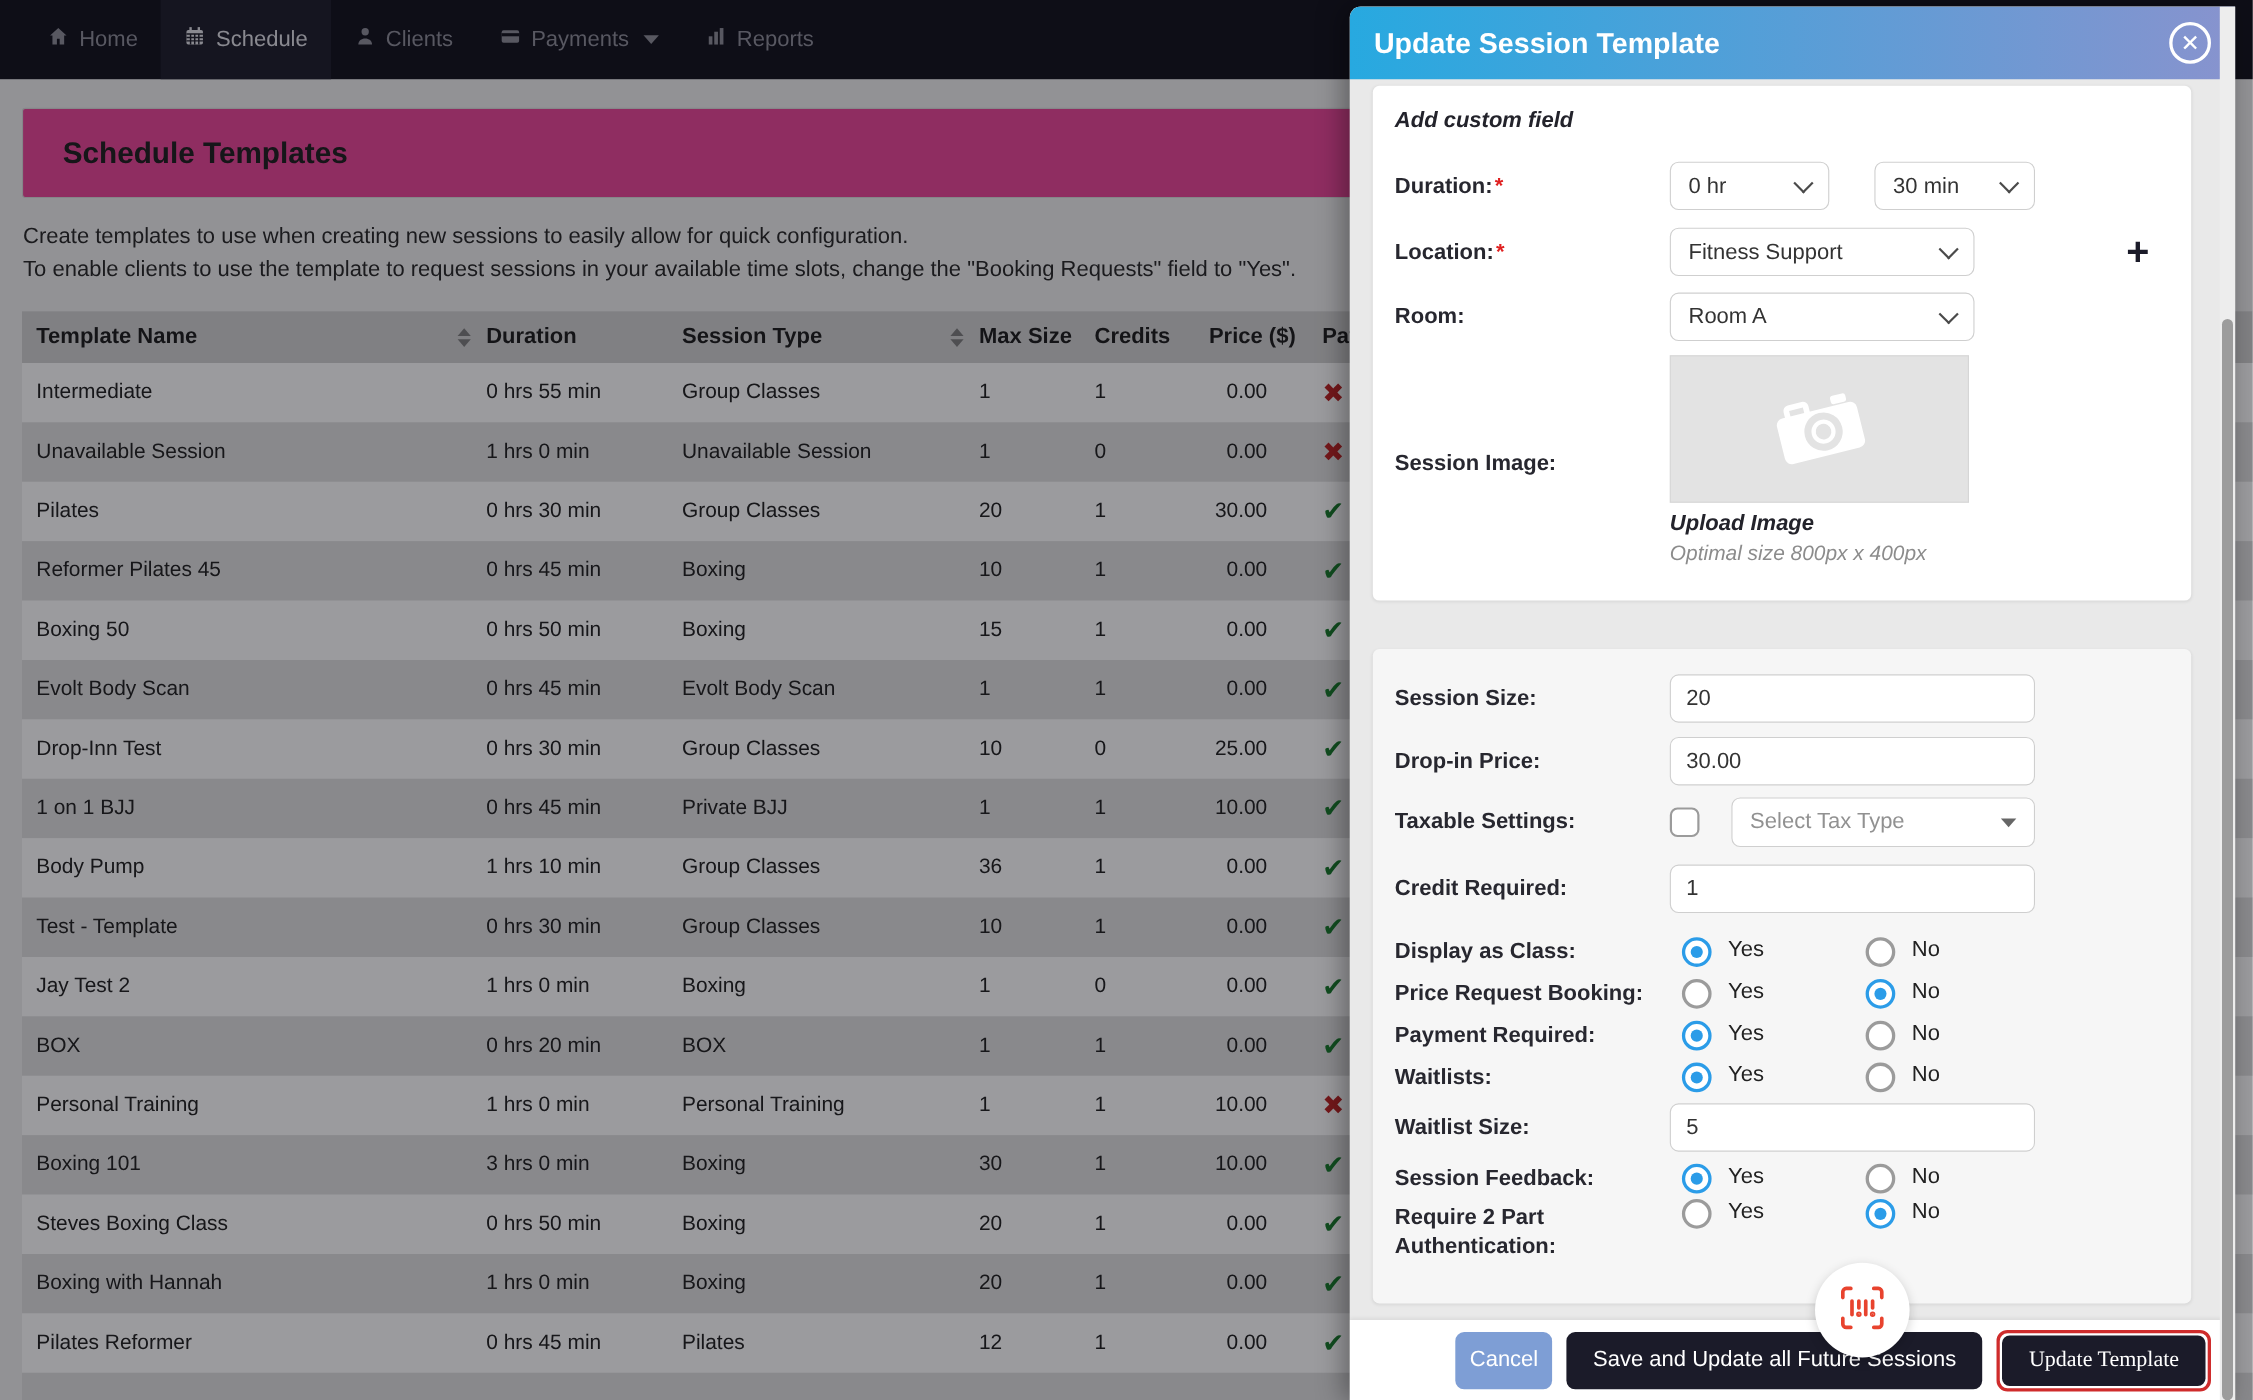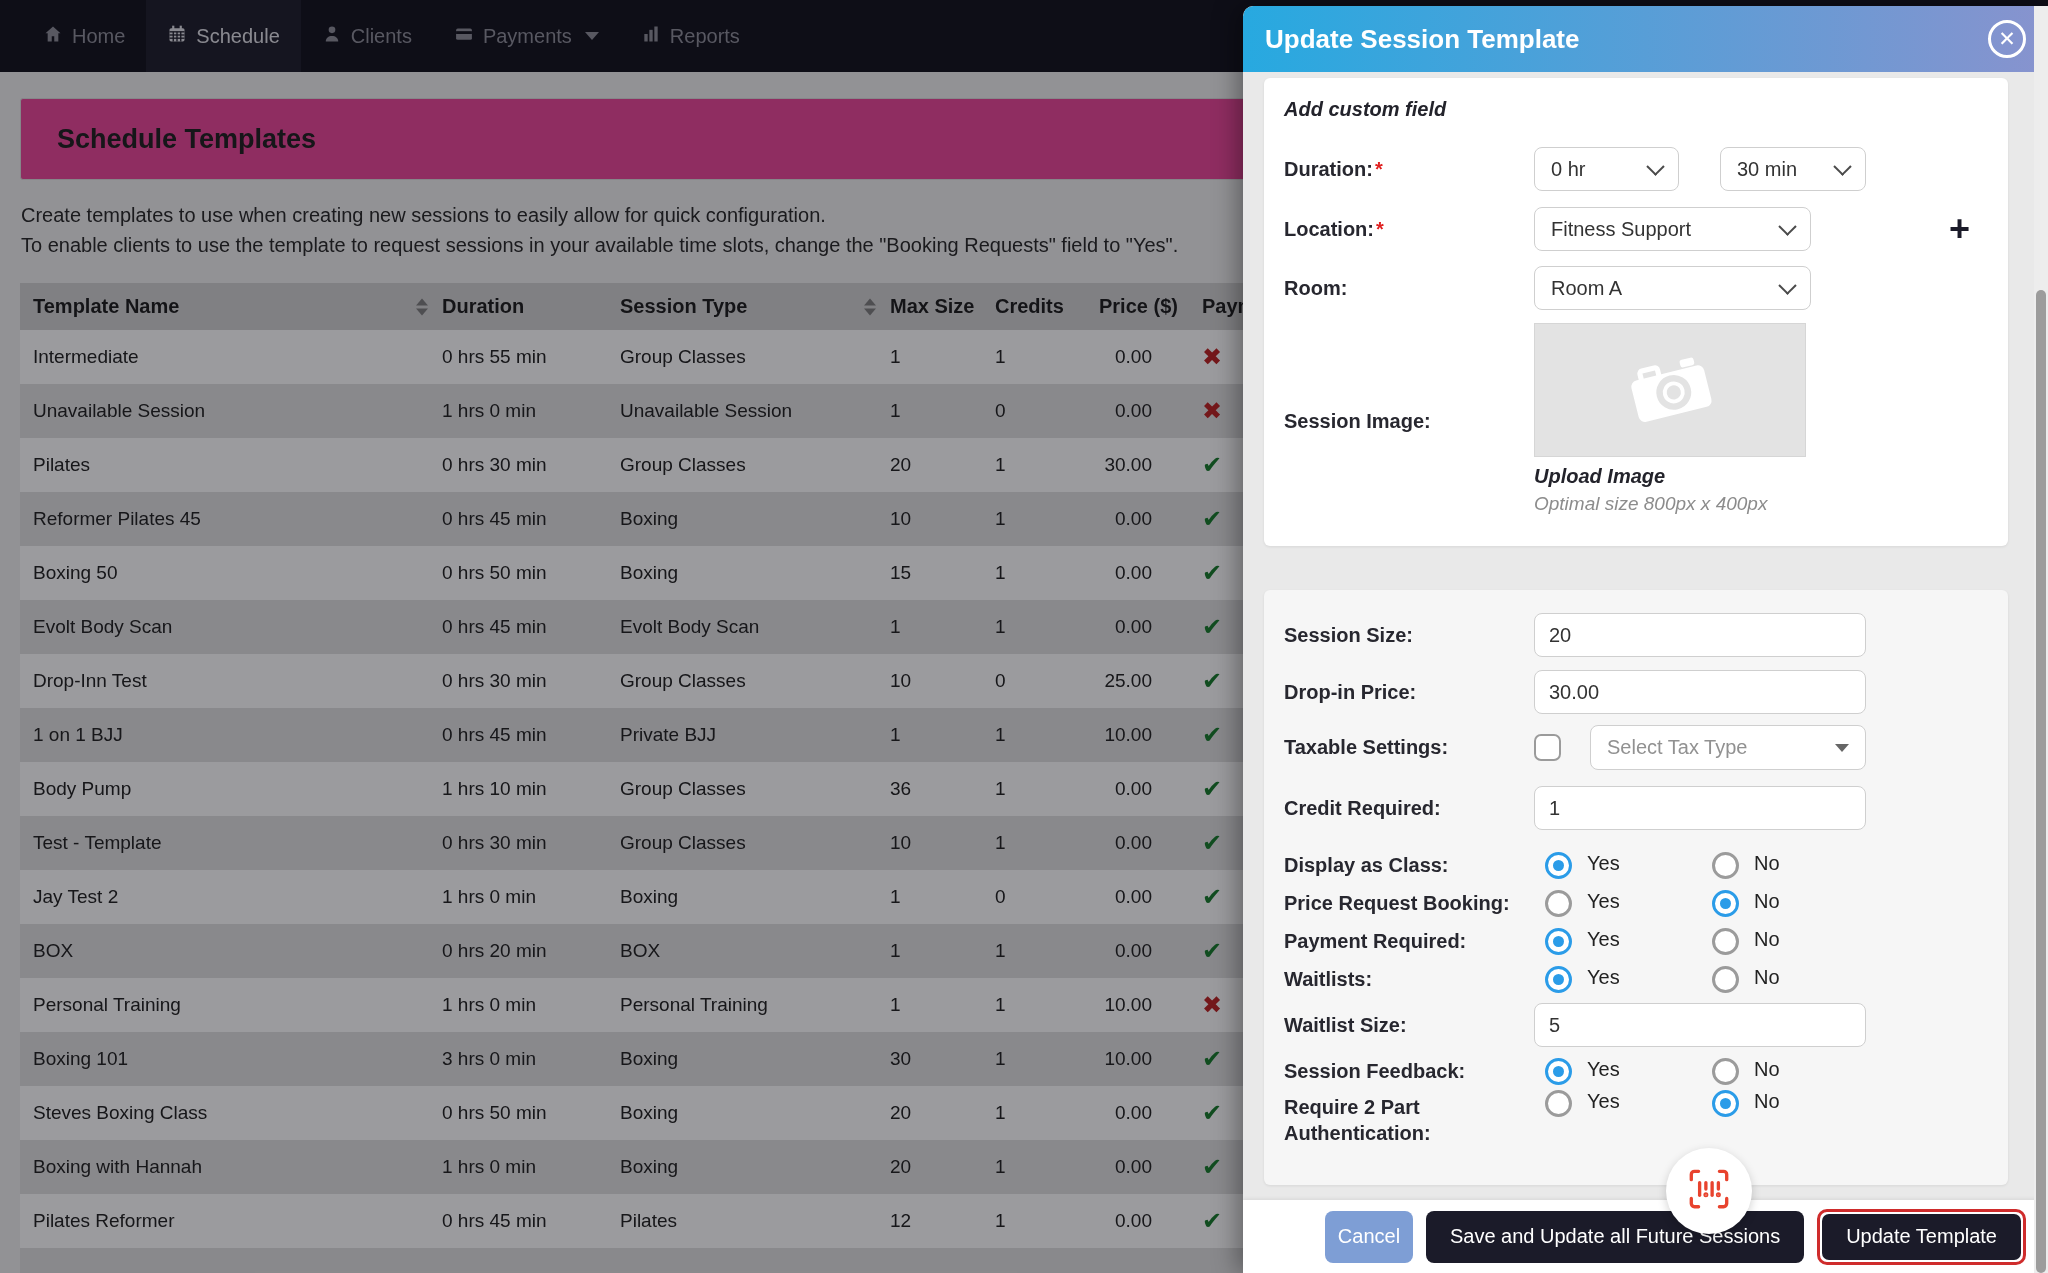--- a/index.html
+++ b/index.html
@@ -31,21 +31,21 @@
   .status-yes{color:#1a7d2e;font-size:24px;font-weight:bold;}
   .status-no{color:#bf2626;font-size:24px;font-weight:bold;}
   .sort{position:absolute;right:14px;top:50%;transform:translateY(-50%);display:flex;flex-direction:column;gap:3px;}
   .sort i{width:0;height:0;border-left:6px solid transparent;border-right:6px solid transparent;}
   .sort .up{border-bottom:7px solid #7f7f7f;}
   .sort .dn{border-top:7px solid #7f7f7f;}
   .row-sliver{height:25px;background:#e2e2e2;}
   
   .backdrop{position:absolute;inset:0;background:rgba(6,6,12,0.40);z-index:40;}
   
-  .modal{position:absolute;top:6px;right:0;width:805px;height:1267px;z-index:50;background:#e9e9e9;border-top-left-radius:10px;box-shadow:-6px 0 24px rgba(0,0,0,.35);overflow:hidden;}
+  .modal{position:absolute;top:6px;right:16px;width:805px;height:1267px;z-index:50;background:#e9e9e9;border-top-left-radius:10px;box-shadow:-6px 0 24px rgba(0,0,0,.35);overflow:hidden;}
   .mhead{height:66px;background:linear-gradient(to right,#27a9e0,#8893ce);display:flex;align-items:center;padding:0 22px;border-top-left-radius:10px;}
   .mhead h2{margin:0;color:#fff;font-size:26px;font-weight:bold;flex:1;}
   .close-btn{width:38px;height:38px;border-radius:50%;border:3px solid #fff;color:#fff;display:flex;align-items:center;justify-content:center;font-size:21px;font-weight:bold;cursor:pointer;box-sizing:border-box;}
   .mbody{padding:6px 40px 0 21px;position:relative;}
   .card{width:744px;box-sizing:border-box;border-radius:6px;}
   .card1{background:#fff;padding:20px 22px 31px 20px;box-shadow:0 1px 3px rgba(0,0,0,.08);}
   .card2{background:#f6f6f6;margin-top:44px;padding:23px 20px 19px 20px;box-shadow:0 1px 3px rgba(0,0,0,.08);position:relative;}
   .link-italic{font-style:italic;font-size:20px;color:#23232b;font-weight:bold;cursor:pointer;}
   .frow{display:grid;grid-template-columns:250px 1fr;align-items:center;}
   .frow .flabel{align-self:center;}
@@ -76,21 +76,21 @@
   .radio.sel{border-color:#2b9ce8;}
   .radio.sel::after{content:"";width:11px;height:11px;border-radius:50%;background:#2b9ce8;}
   .radio-text{font-size:20px;color:#222;}
   .mt5{margin-top:5px;}
   .fab{position:absolute;left:423px;top:1076px;width:86px;height:86px;border-radius:50%;background:#fff;box-shadow:0 3px 10px rgba(0,0,0,.18);display:flex;align-items:center;justify-content:center;cursor:pointer;z-index:5;}
   
   .mfoot{position:absolute;left:0;right:0;bottom:0;height:73px;background:#fff;display:flex;align-items:center;justify-content:flex-end;gap:13px;padding-right:22px;box-shadow:0 -1px 4px rgba(0,0,0,.08);}
   .btn{border:none;border-radius:8px;height:52px;font-size:20px;color:#fff;cursor:pointer;font-family:inherit;}
   .btn-cancel{background:#7e9ed5;width:88px;}
   .btn-dark{background:#1b1b29;padding:0 24px;}
-  .update-wrap{border:3.5px solid #cf2c2c;border-radius:10px;background:#fff;padding:2px;}
+  .update-wrap{border:3.5px solid #cf2c2c;border-radius:10px;background:#fff;padding:2px;font-family:Liberation Serif, serif;}
   .update-wrap .btn{height:46px;border-radius:7px;}
   
   .scrollbar{position:absolute;top:0;right:0;bottom:0;width:14px;background:#ededed;}
   .scroll-thumb{position:absolute;left:2px;right:2px;top:284px;bottom:0;background:#9c9c9c;border-radius:5px;cursor:grab;}
 </style>
 </head>
 <body>
 
 <div class="page">
   <nav class="topnav">

